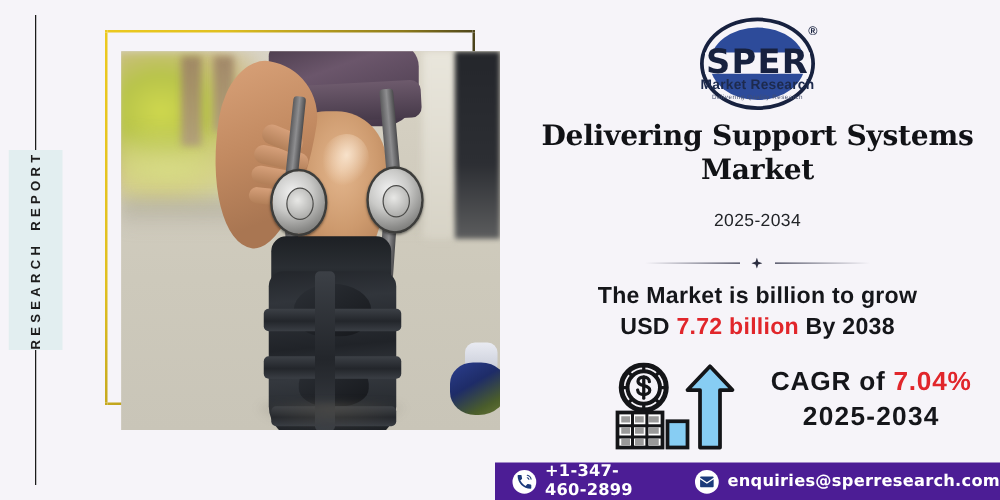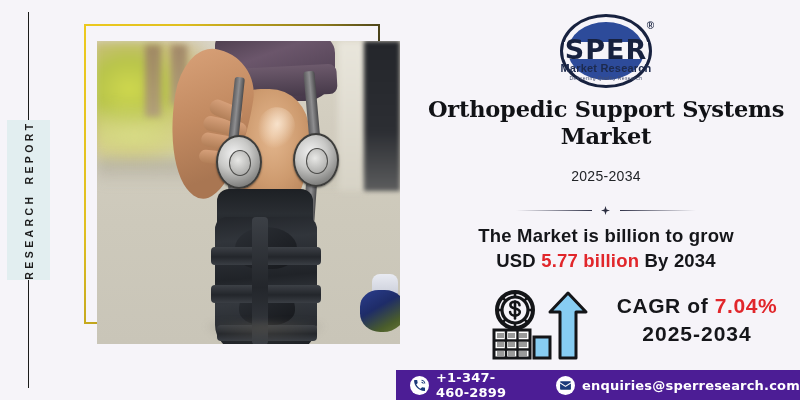--- a/index.html
+++ b/index.html
@@ -452,32 +452,32 @@
         <div class="logo-ring"></div>
         <div class="logo-ellipse"></div>
         <div class="logo-band"></div>
         <div class="logo-reg">®</div>
       </div>
       <div id="logo-sper">SPER</div>
       <div id="logo-sub">Market Research</div>
       <div id="logo-tag">Delivering Quality Research</div>
     </div>
 
-    <div id="title">Orthopedic Support Systems Market</div>
+    <div id="title">Delivering Support Systems Market</div>
     <div id="years-top">2025-2034</div>
 
     <div id="divider">
       <div class="div-line left"></div>
       <div class="div-dot"></div>
       <div class="div-line right"></div>
     </div>
 
     <div id="forecast">
       <span>The Market is billion to grow</span><br>
-      <span>USD </span><span class="accent">5.77 billion</span><span> By 2034</span>
+      <span>USD </span><span class="accent">7.72 billion</span><span> By 2038</span>
     </div>
 
     <div id="cagr-row">
       <div id="cagr-icon">
         <svg width="116" height="72" viewBox="0 0 116 72" xmlns="http://www.w3.org/2000/svg">
 
           <circle cx="31" cy="20" r="18" fill="none" stroke="#141518" stroke-width="4"></circle>
           <circle cx="31" cy="20" r="13" fill="none" stroke="#141518" stroke-width="3.2"></circle>
           <g stroke="#141518" stroke-width="2.6">
             <line x1="31" y1="2.5" x2="31" y2="7"></line>

